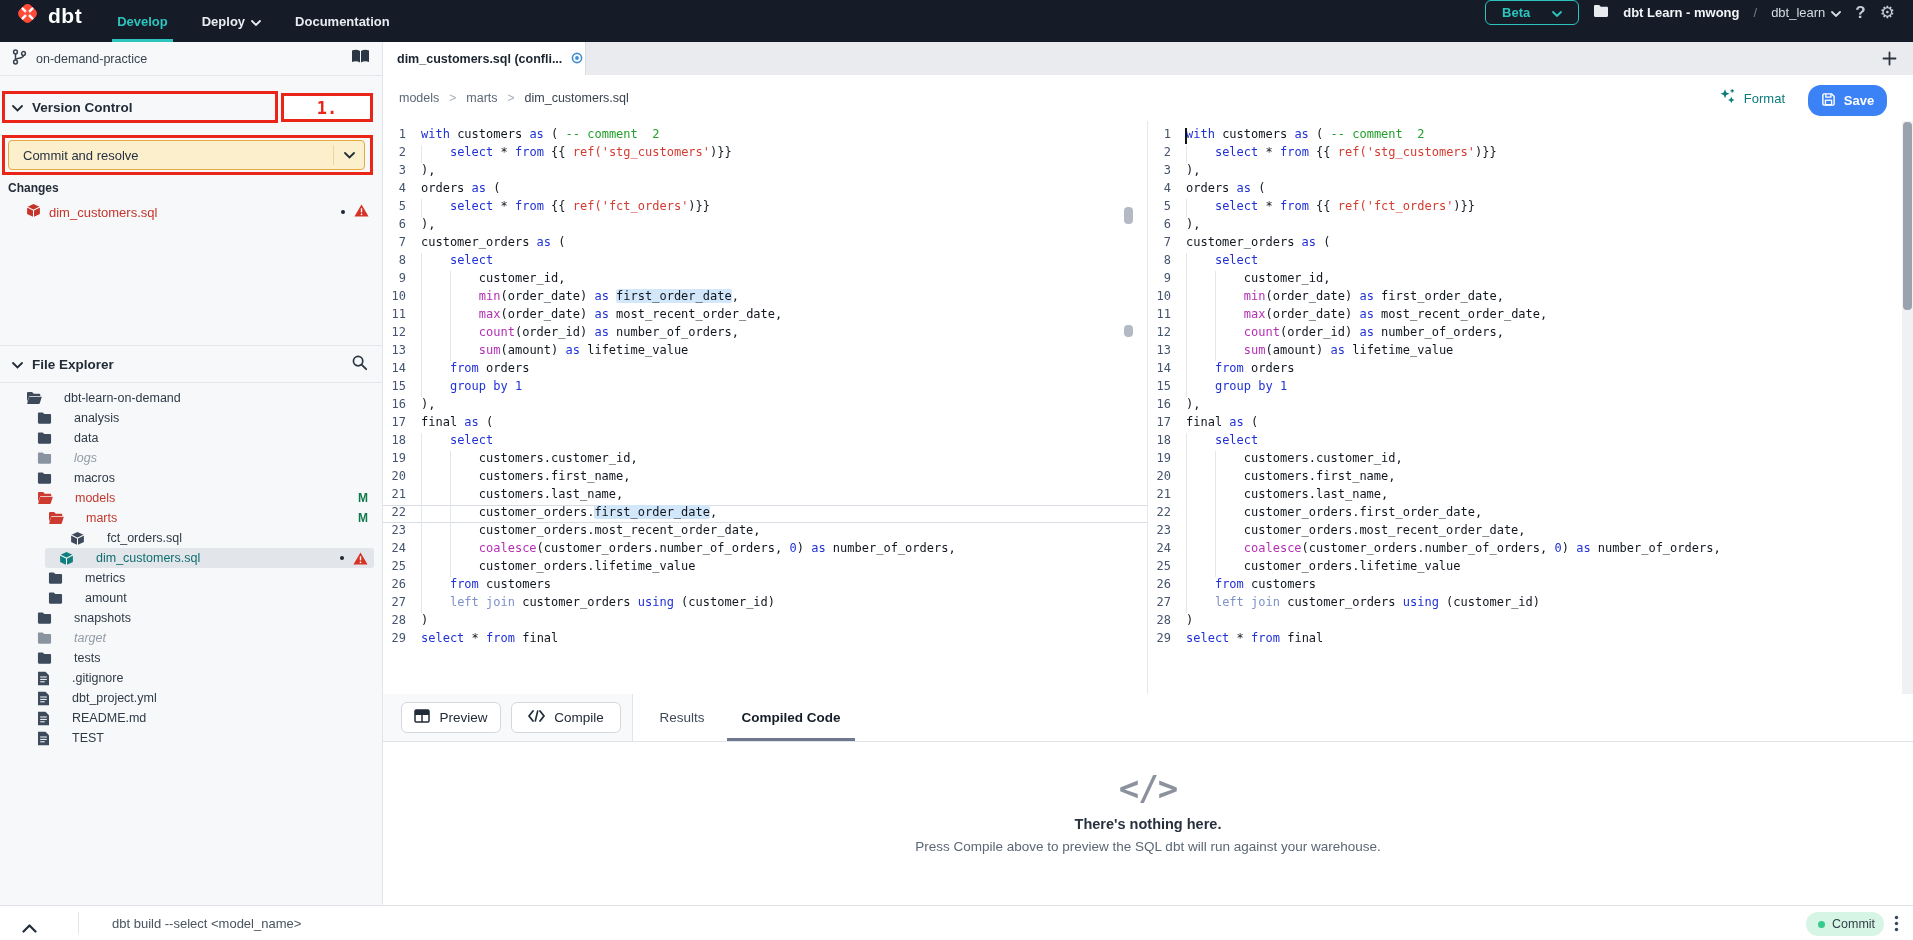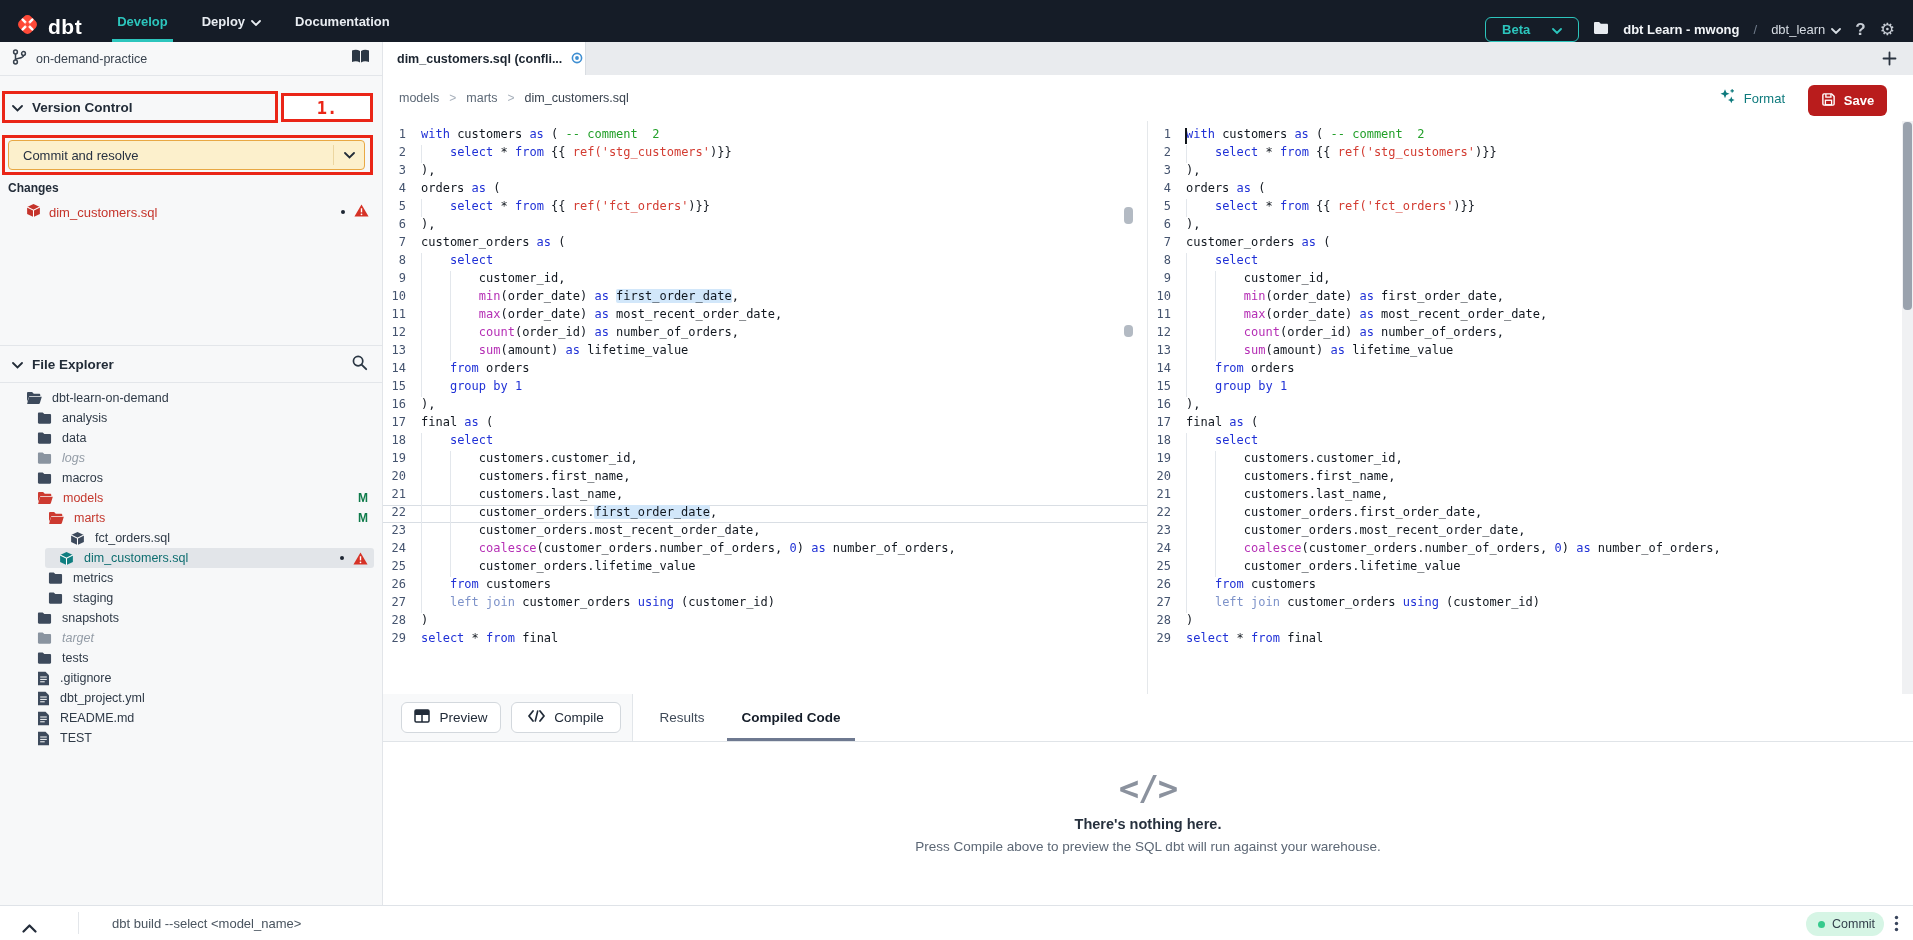--- a/index.html
+++ b/index.html
@@ -1,20 +1,20 @@
 <!DOCTYPE html>
 <html><head>
 <meta charset="utf-8">
 <style>
 *{margin:0;padding:0;box-sizing:border-box}
 html,body{width:1913px;height:940px;overflow:hidden}
 body{position:relative;font-family:"Liberation Sans",sans-serif;background:#fff;color:#222c38}
 
 
-.navbar{position:absolute;left:0;top:0;width:1913px;height:42px;background:#151c27;display:flex;align-items:flex-end}
+.navbar{position:absolute;left:0;top:0;width:1913px;height:42px;background:#151c27;display:flex;align-items:flex-start}
 .logo{display:flex;align-items:center;gap:7px;padding:0 18px 0 14px;cursor:pointer}
 .logo-text{color:#fff;font-size:21px;font-weight:700;letter-spacing:.5px}
 .nav-item{position:relative;height:42px;display:flex;align-items:center;gap:6px;padding:0 17px;color:#e8ecf1;font-size:13px;font-weight:600;cursor:pointer}
 .nav-item.active{color:#2cc5bd}
 .nav-item.active::after{content:"";position:absolute;left:12px;right:12px;bottom:0;height:3px;background:#2cc5bd}
 .nav-right{margin-left:auto;display:flex;align-items:center;gap:14px;padding-right:18px}
 .beta-btn{display:flex;align-items:center;gap:22px;background:transparent;border:1.5px solid #2cc5bd;border-radius:6px;color:#2cc5bd;font-size:13px;font-weight:700;padding:4px 16px;cursor:pointer;font-family:inherit}
 .proj-name{color:#f2f5f8;font-size:13px;font-weight:700;cursor:pointer}
 .proj-slash{color:#707c8b;font-size:13px}
 .env-name{color:#d6dce3;font-size:13px;cursor:pointer;display:flex;align-items:center;gap:6px}
@@ -33,21 +33,21 @@
 .commit-chev{width:30px;display:flex;justify-content:center}
 .changes-title{position:absolute;left:8px;top:139px;font-size:12px;font-weight:700;color:#232d39}
 .change-row{position:absolute;left:0;top:158px;width:100%;height:24px;display:flex;align-items:center;cursor:pointer}
 .change-row .c-icon{margin-left:26px}
 .change-row .c-name{margin-left:8px;font-size:13px;color:#c5342b;flex:1}
 .dot-unsaved{width:4px;height:4px;border-radius:50%;background:#1d2633}
 .fe-head{position:absolute;left:0;top:303px;width:100%;height:38px;border-top:1px solid #e3e6ea;border-bottom:1px solid #e3e6ea;display:flex;align-items:center;padding:0 14px 0 12px;gap:9px;cursor:pointer}
 .fe-title{font-size:13.5px;font-weight:700;color:#222c38;flex:1}
 #tree{position:absolute;left:0;top:346px;width:100%}
 .tree-row{position:relative;height:20px;display:flex;align-items:center;cursor:pointer}
-.tree-row .t-label{margin-left:10px;font-size:12.5px;color:#2f3a47;flex:1;white-space:nowrap}
+.tree-row .t-label{margin-left:22px;font-size:12.5px;color:#2f3a47;flex:1;white-space:nowrap}
 .tree-row.muted .t-label{color:#939ca6;font-style:italic}
 .tree-row.red .t-label{color:#c4382e}
 .tree-row.selected .t-label{color:#0e6e70}
 .row-bg{position:absolute;top:0;bottom:0;background:#e2e5e9;border-radius:3px;z-index:0}
 .t-right{display:flex;align-items:center;gap:9px;margin-right:14px;z-index:1}
 .m-badge{color:#0f7b4b;font-size:12px;font-weight:700}
 .tree-row>*{z-index:1}
 
 
 .anno{position:absolute;border:3px solid #ea2517;pointer-events:none;z-index:60}
@@ -57,21 +57,21 @@
 .tabstrip{position:absolute;left:383px;top:42px;width:1530px;height:33px;background:#e9ebee}
 .tab-active{position:absolute;left:0;top:0;width:203px;height:33px;background:#fff;border-right:1px solid #d9dde2;display:flex;align-items:center;padding-left:14px;gap:9px;cursor:pointer}
 .tab-title{font-size:12.5px;font-weight:600;color:#1c2530;white-space:nowrap}
 .tab-plus{position:absolute;right:16px;top:9px;cursor:pointer}
 .crumb-row{position:absolute;left:383px;top:75px;width:1530px;height:46px;background:#fff;display:flex;align-items:center;padding-left:16px}
 .crumbs{display:flex;align-items:center;gap:10px;font-size:12.5px;color:#5c6876}
 .crumb{cursor:pointer}
 .crumb:last-child{color:#39434f}
 .crumb-sep{color:#a6afba;font-size:12px}
 .fmt-btn{position:absolute;right:128px;top:13px;display:flex;align-items:center;gap:8px;color:#0e7a7d;font-size:13px;cursor:pointer;background:none;border:none;font-family:inherit}
-.save-btn{position:absolute;right:26px;top:10px;width:79px;height:31px;background:#b91c1c;border:none;border-radius:6px;color:#fff;font-size:13px;font-weight:600;display:flex;align-items:center;justify-content:center;gap:8px;cursor:pointer;font-family:inherit}
+.save-btn{position:absolute;right:26px;top:10px;width:79px;height:31px;background:#3b82f6;border:none;border-radius:13px;color:#fff;font-size:13px;font-weight:600;display:flex;align-items:center;justify-content:center;gap:8px;cursor:pointer;font-family:inherit}
 
 
 .panel{position:absolute;top:121px;height:573px;background:#fff;overflow:hidden;cursor:text}
 #panel-left{left:383px;width:764px}
 #panel-right{left:1147px;width:766px;border-left:1px solid #e5e8eb}
 .panel-inner{padding-top:6px}
 .code-line{display:flex;height:18px;line-height:18px;font:12px "DejaVu Sans Mono",monospace;white-space:pre}
 .code-line.active{box-shadow:inset 0 1px 0 #d9dee4,inset 0 -1px 0 #d9dee4}
 .gutter{width:30px;flex:none;text-align:right;padding-right:7px;color:#44536e;user-select:none}
 .code-text{position:relative;flex:1;padding-left:8px;color:#11171f}
@@ -344,21 +344,21 @@
         </span>
         <span class="t-label">metrics</span>
         <span class="t-right"></span>
       </div>
       <div class="tree-row">
         <span style="margin-left: 48px; display: inline-flex;">
           <svg width="15" height="14" viewBox="0 0 16 14">
             <path fill="#3d4a5c" d="M1 2.2C1 1.5 1.5 1 2.2 1h3.9l1.7 1.8h6c.7 0 1.2.5 1.2 1.2v7.8c0 .7-.5 1.2-1.2 1.2H2.2C1.5 13 1 12.5 1 11.8z"></path>
           </svg>
         </span>
-        <span class="t-label">staging</span>
+        <span class="t-label">amount</span>
         <span class="t-right"></span>
       </div>
       <div class="tree-row">
         <span style="margin-left: 37px; display: inline-flex;">
           <svg width="15" height="14" viewBox="0 0 16 14">
             <path fill="#3d4a5c" d="M1 2.2C1 1.5 1.5 1 2.2 1h3.9l1.7 1.8h6c.7 0 1.2.5 1.2 1.2v7.8c0 .7-.5 1.2-1.2 1.2H2.2C1.5 13 1 12.5 1 11.8z"></path>
           </svg>
         </span>
         <span class="t-label">snapshots</span>
         <span class="t-right"></span>

